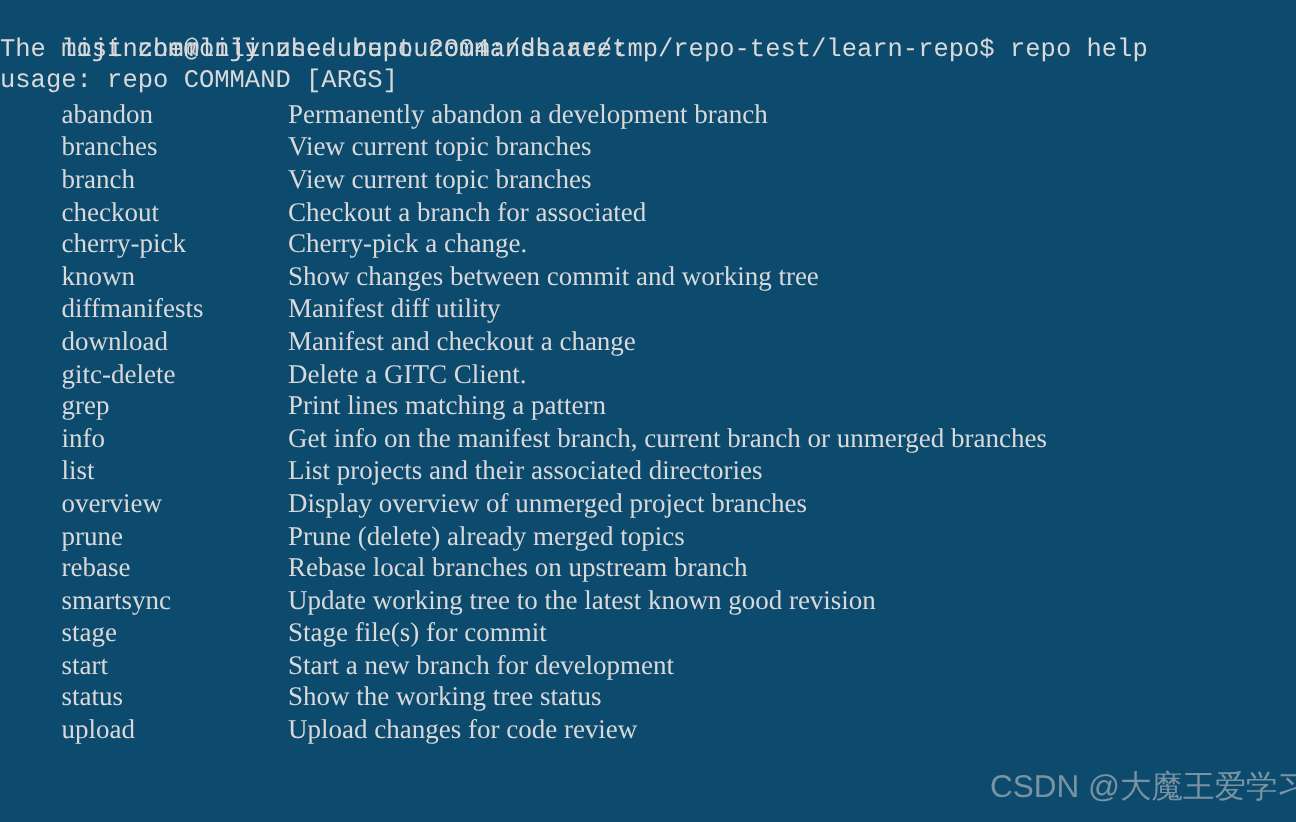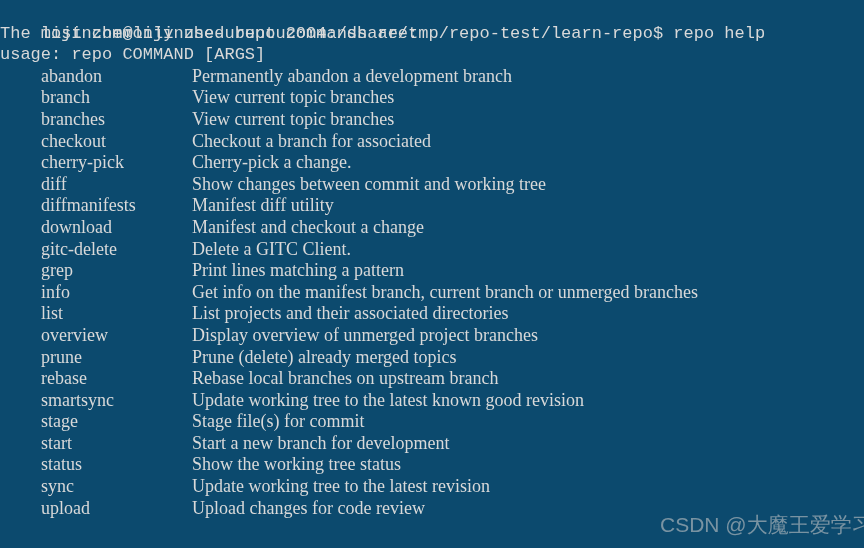--- a/index.html
+++ b/index.html
@@ -68,37 +68,36 @@
   <div class="line">
     <span>lijinzhe@lijinzhe-ubuntu2004:/share/tmp/repo-test/learn-repo$ repo help</span>
   </div>
 
   <div class="line">The most commonly used repo commands are:</div>
 
   <div class="line">usage: repo COMMAND [ARGS]</div>
 
   <div id="command-list">
       <div class="cmdrow"><span class="cmdname">abandon</span><span class="cmddesc">Permanently abandon a development branch</span></div>
+      <div class="cmdrow"><span class="cmdname">branches</span><span class="cmddesc">View current topic branches</span></div>
       <div class="cmdrow"><span class="cmdname">branch</span><span class="cmddesc">View current topic branches</span></div>
-      <div class="cmdrow"><span class="cmdname">branches</span><span class="cmddesc">View current topic branches</span></div>
       <div class="cmdrow"><span class="cmdname">checkout</span><span class="cmddesc">Checkout a branch for associated</span></div>
       <div class="cmdrow"><span class="cmdname">cherry-pick</span><span class="cmddesc">Cherry-pick a change.</span></div>
-      <div class="cmdrow"><span class="cmdname">diff</span><span class="cmddesc">Show changes between commit and working tree</span></div>
+      <div class="cmdrow"><span class="cmdname">known</span><span class="cmddesc">Show changes between commit and working tree</span></div>
       <div class="cmdrow"><span class="cmdname">diffmanifests</span><span class="cmddesc">Manifest diff utility</span></div>
       <div class="cmdrow"><span class="cmdname">download</span><span class="cmddesc">Manifest and checkout a change</span></div>
       <div class="cmdrow"><span class="cmdname">gitc-delete</span><span class="cmddesc">Delete a GITC Client.</span></div>
       <div class="cmdrow"><span class="cmdname">grep</span><span class="cmddesc">Print lines matching a pattern</span></div>
       <div class="cmdrow"><span class="cmdname">info</span><span class="cmddesc">Get info on the manifest branch, current branch or unmerged branches</span></div>
       <div class="cmdrow"><span class="cmdname">list</span><span class="cmddesc">List projects and their associated directories</span></div>
       <div class="cmdrow"><span class="cmdname">overview</span><span class="cmddesc">Display overview of unmerged project branches</span></div>
       <div class="cmdrow"><span class="cmdname">prune</span><span class="cmddesc">Prune (delete) already merged topics</span></div>
       <div class="cmdrow"><span class="cmdname">rebase</span><span class="cmddesc">Rebase local branches on upstream branch</span></div>
       <div class="cmdrow"><span class="cmdname">smartsync</span><span class="cmddesc">Update working tree to the latest known good revision</span></div>
       <div class="cmdrow"><span class="cmdname">stage</span><span class="cmddesc">Stage file(s) for commit</span></div>
       <div class="cmdrow"><span class="cmdname">start</span><span class="cmddesc">Start a new branch for development</span></div>
       <div class="cmdrow"><span class="cmdname">status</span><span class="cmddesc">Show the working tree status</span></div>
-      <div class="cmdrow"><span class="cmdname">sync</span><span class="cmddesc">Update working tree to the latest revision</span></div>
       <div class="cmdrow"><span class="cmdname">upload</span><span class="cmddesc">Upload changes for code review</span></div>
     </div>
 
   <div id="watermark">CSDN @大魔王爱学习</div>
 
 </div>
 
 </body></html>

